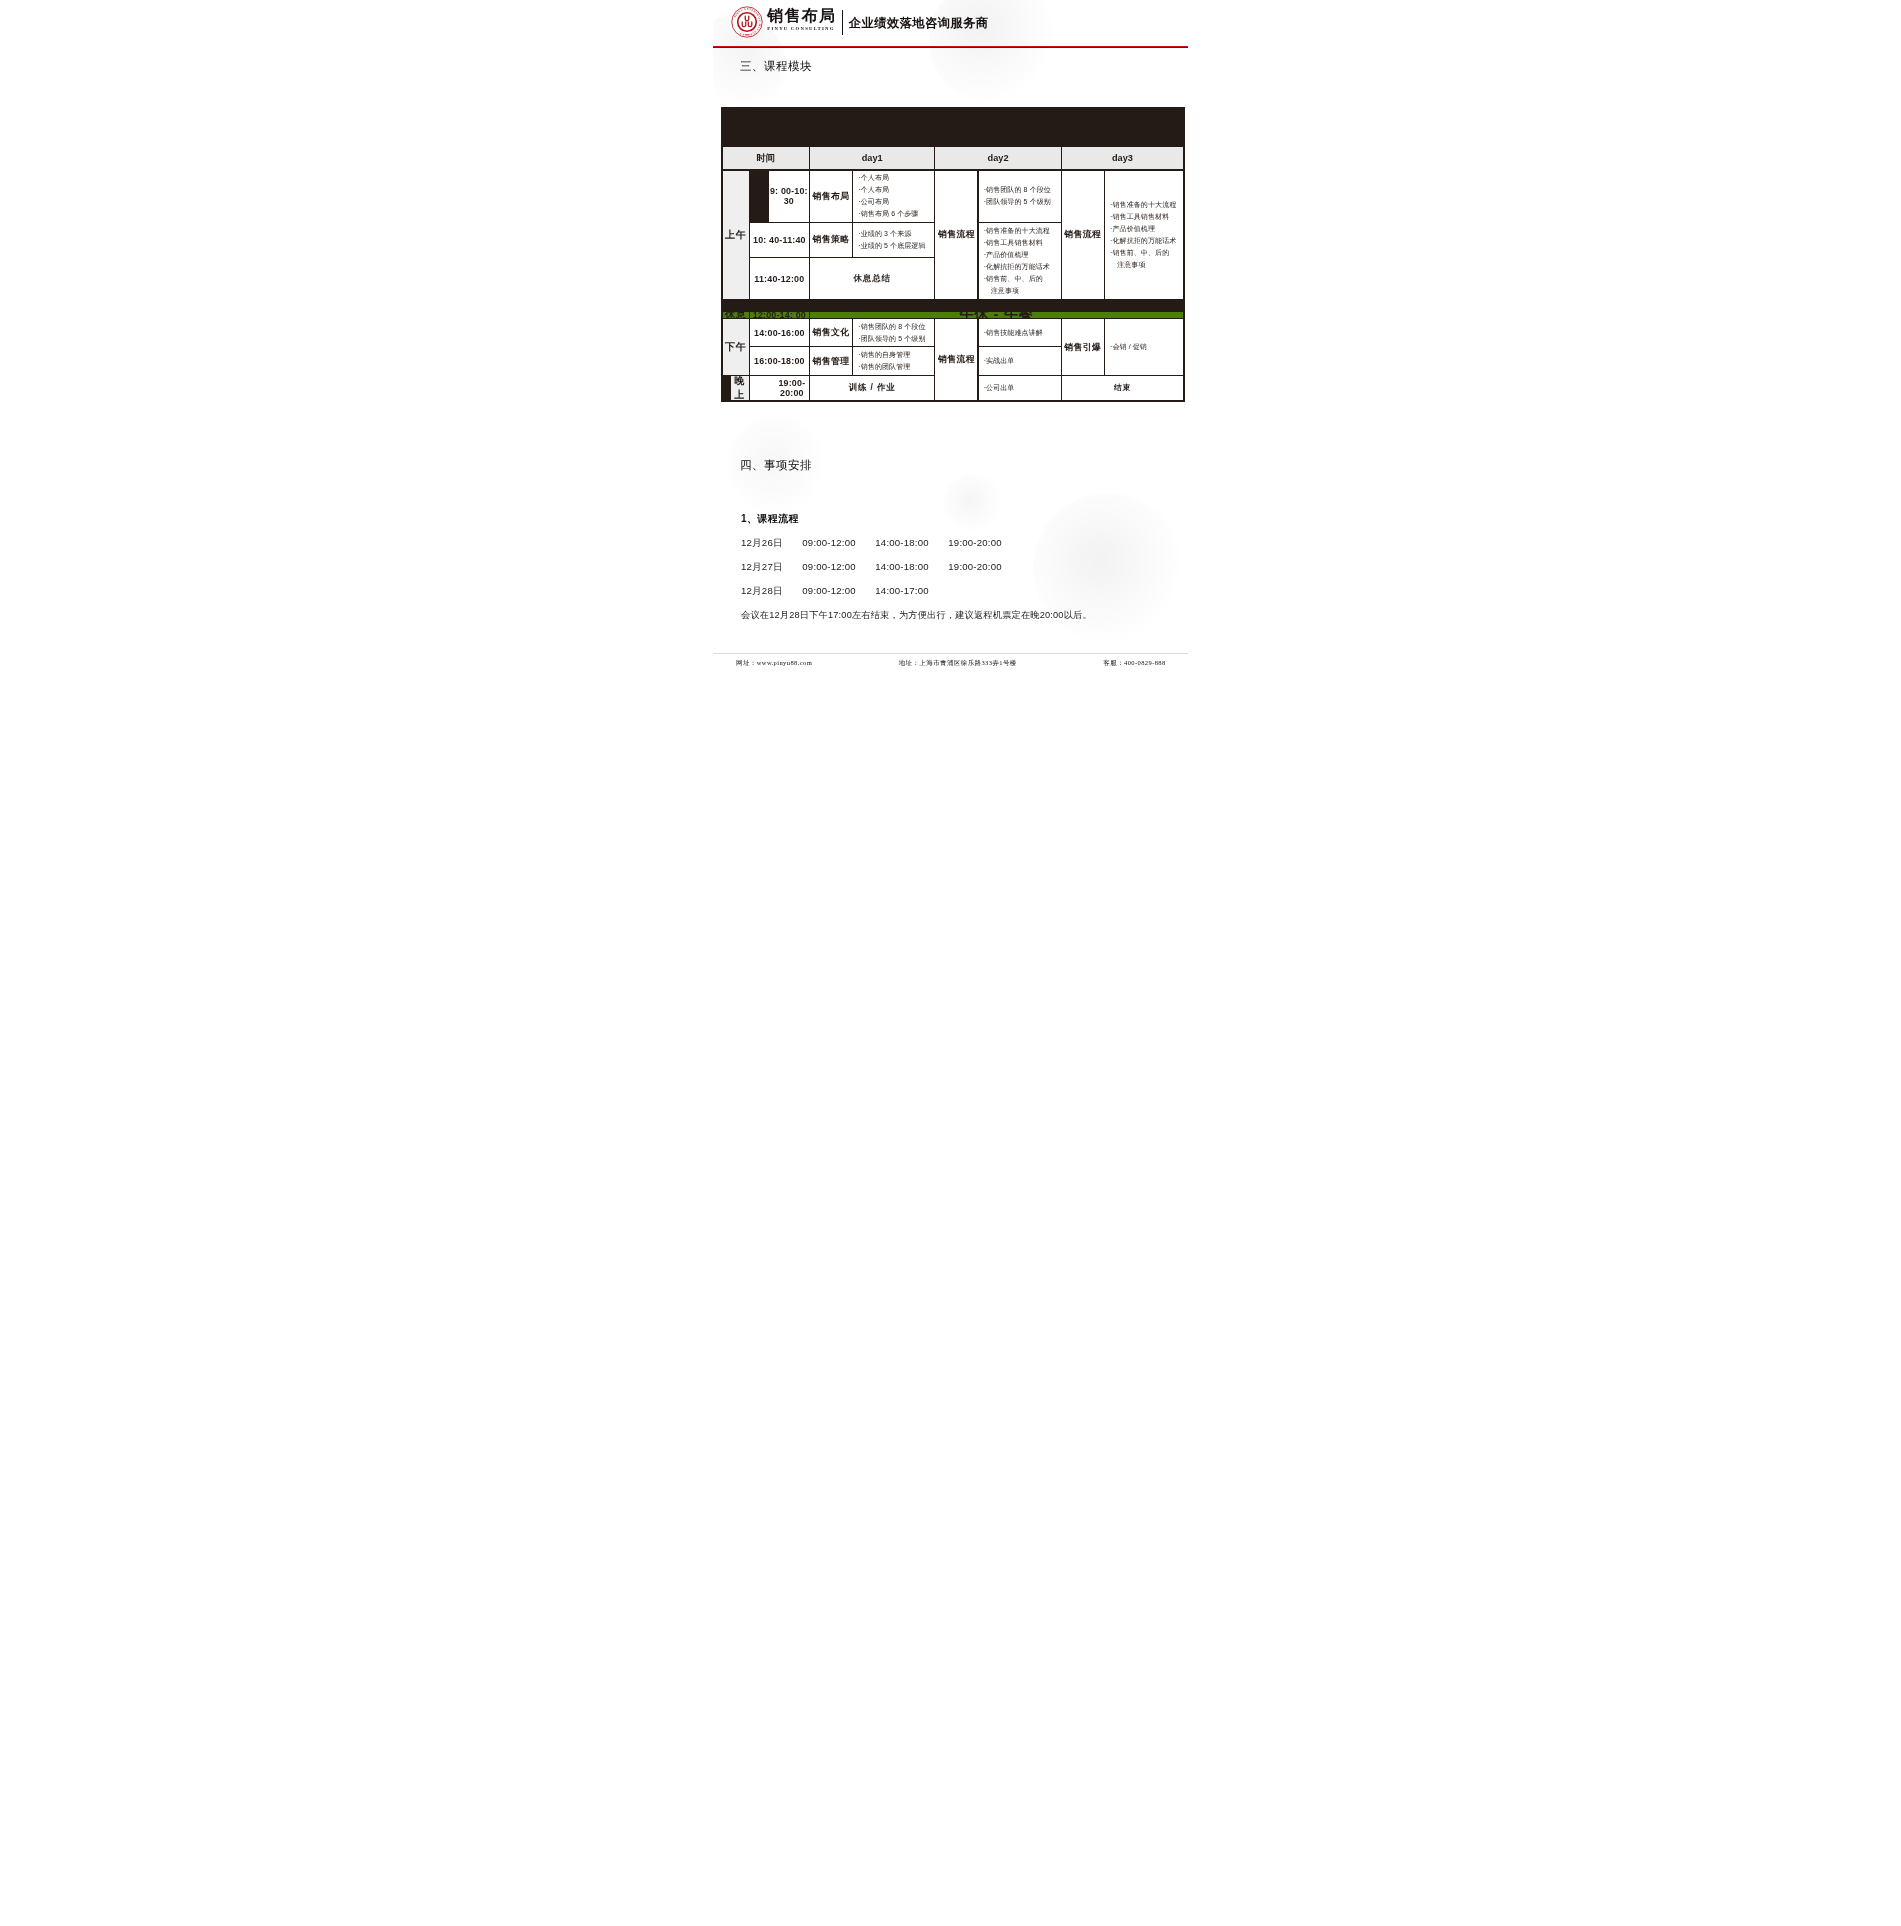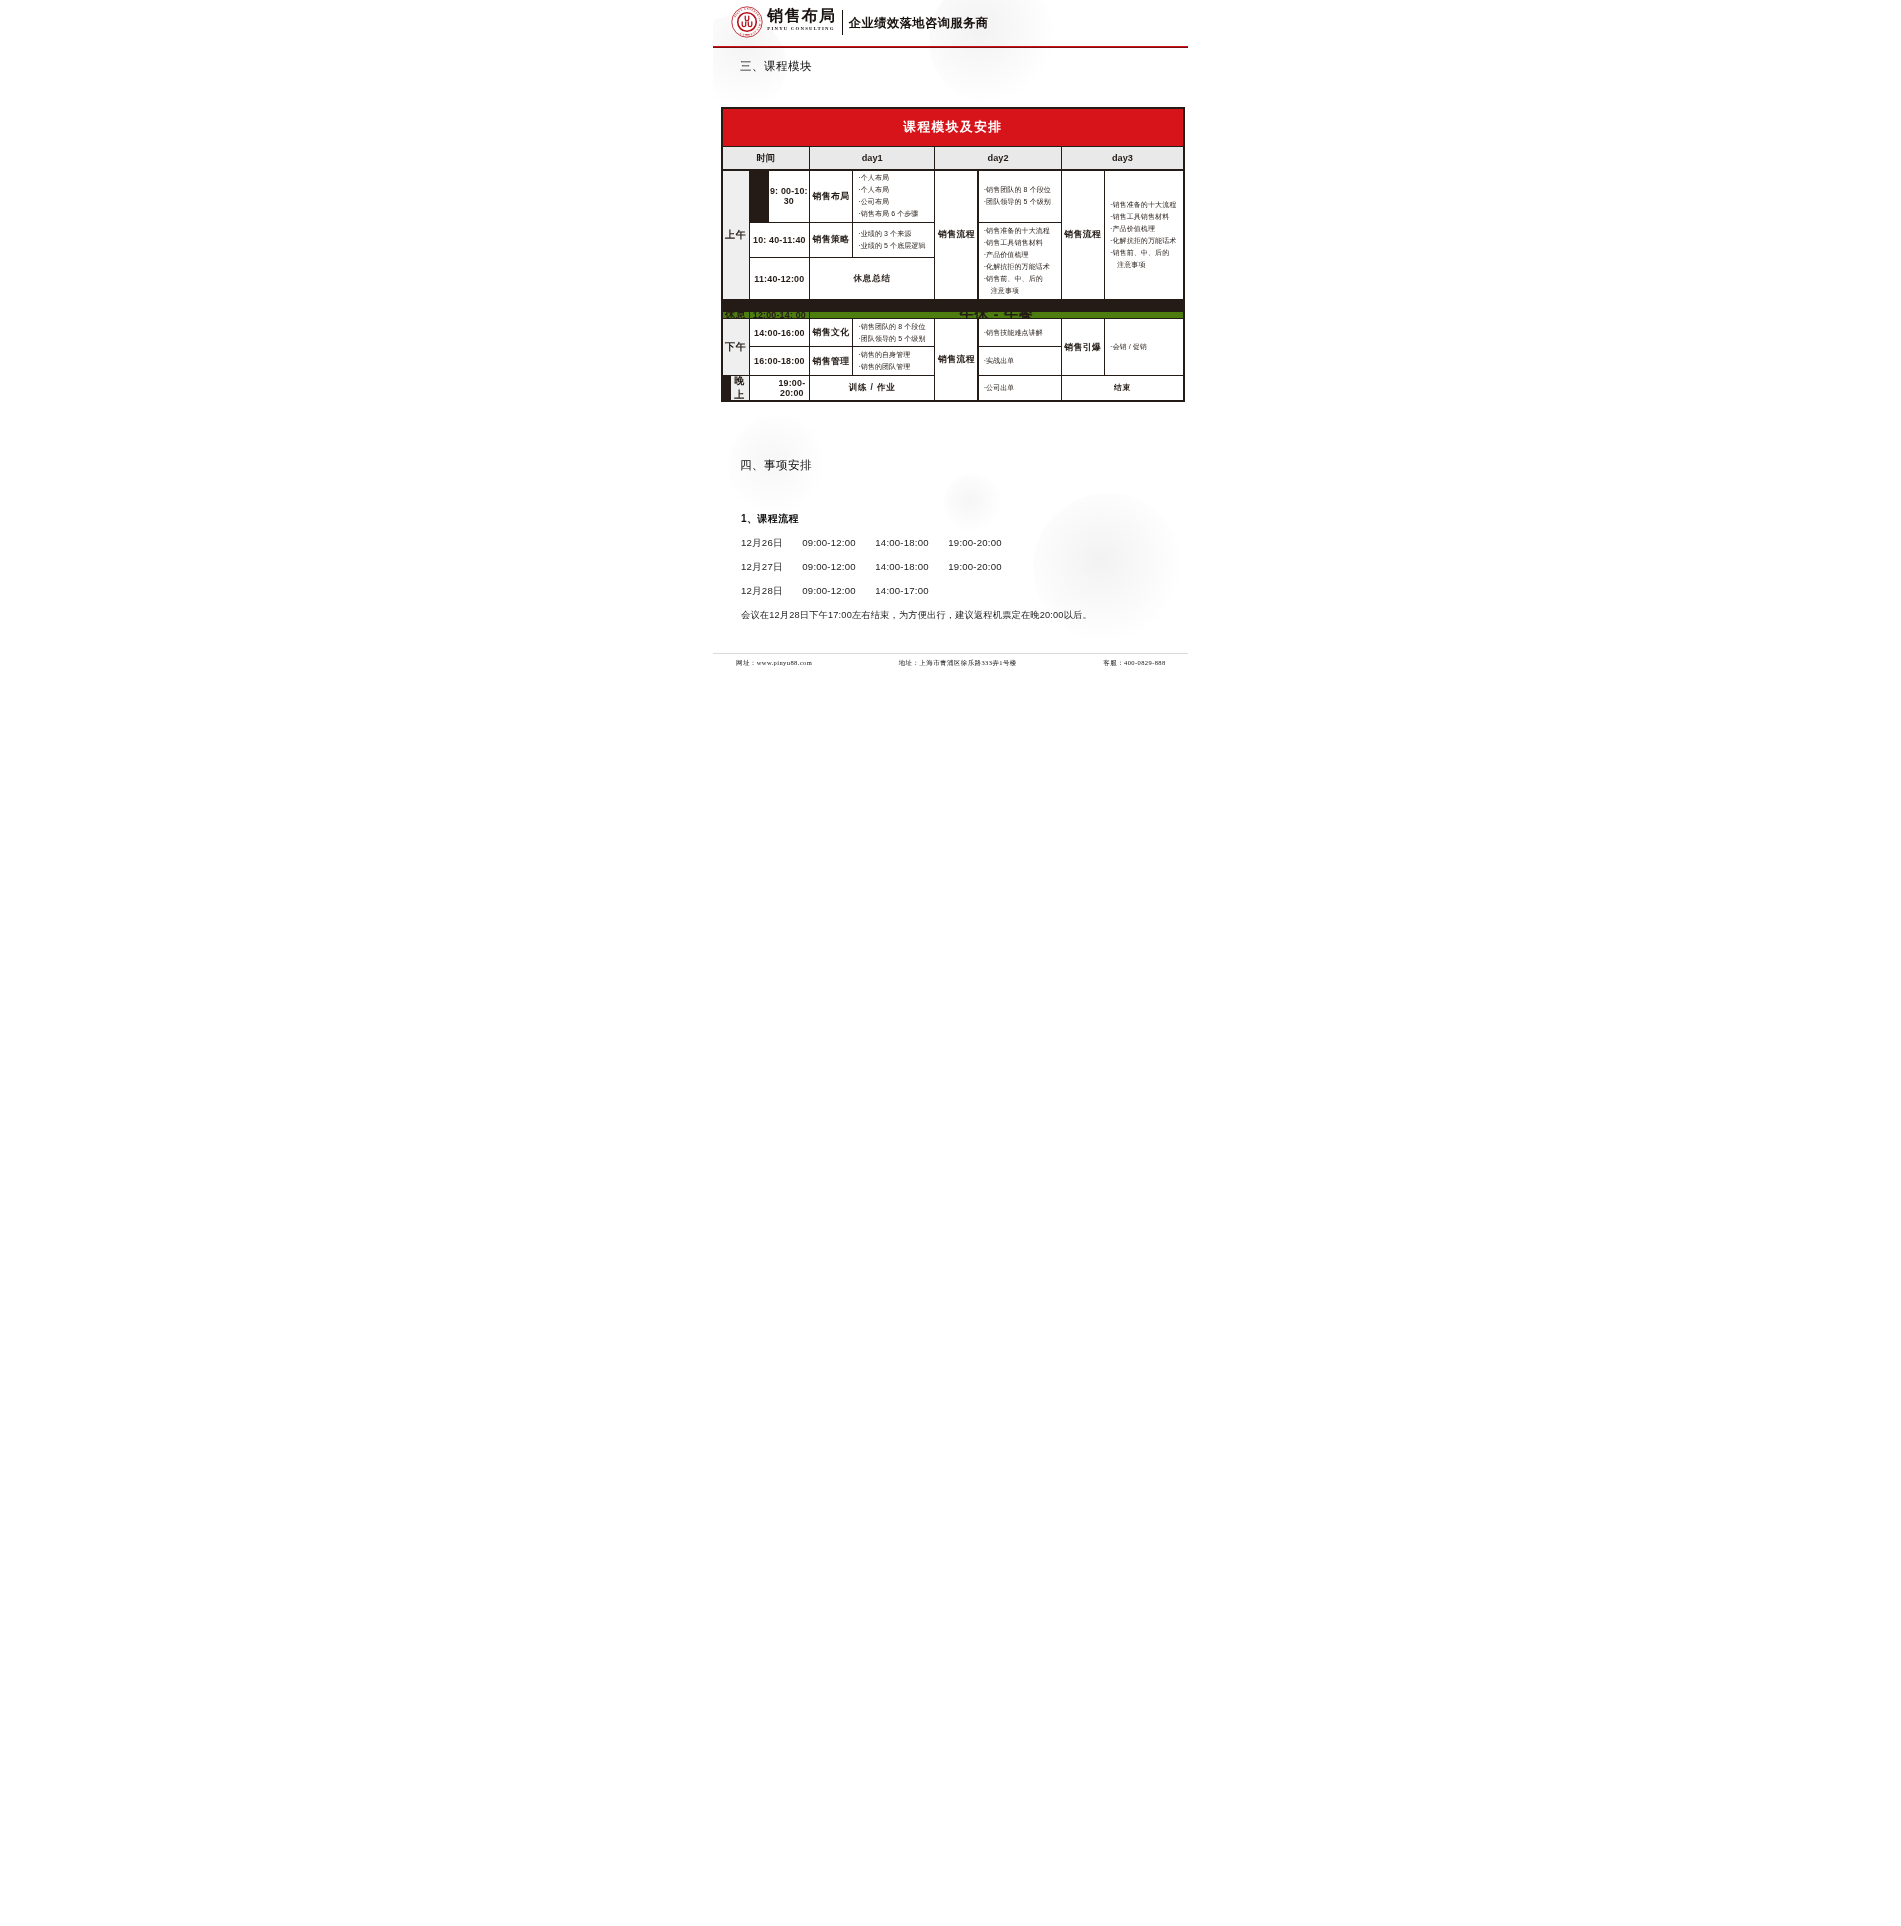--- a/index.html
+++ b/index.html
@@ -110,21 +110,20 @@
     </div>
     <div class="vdiv"></div>
     <div class="tagline">企业绩效落地咨询服务商</div>
   </div>
   <div class="redline"></div>
 
   <div class="sec-title sec3">三、课程模块</div>
 
   <div class="sched-table">
 
-    <div class="c title-cell" style="grid-column:1/-1;grid-row:1;">课程模块及安排</div>
 
     <div class="c colhead" style="grid-column:1/span 2;grid-row:2;">时间</div>
     <div class="c colhead" style="grid-column:3/span 2;grid-row:2;">day1</div>
     <div class="c colhead" style="grid-column:5/span 2;grid-row:2;">day2</div>
     <div class="c colhead" style="grid-column:7/span 2;grid-row:2;">day3</div>
 
     <div class="c period" style="grid-column:1;grid-row:3/span 3;">上午</div>
 
     <div class="c time" style="grid-column:2;grid-row:3;margin-left:19px;">9: 00-10: 30</div>
     <div class="c label" style="grid-column:3;grid-row:3;">销售布局</div>

